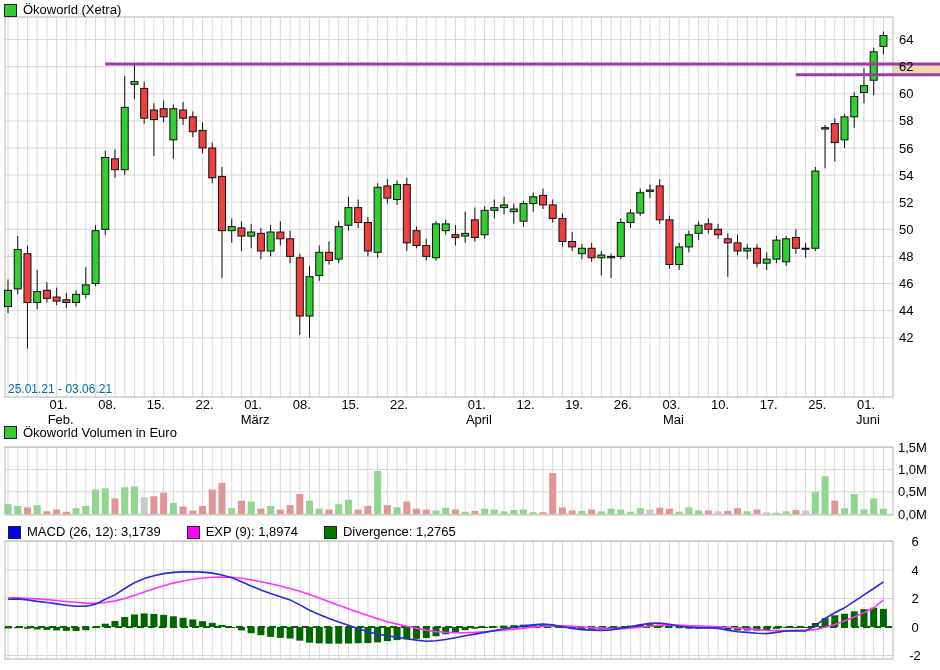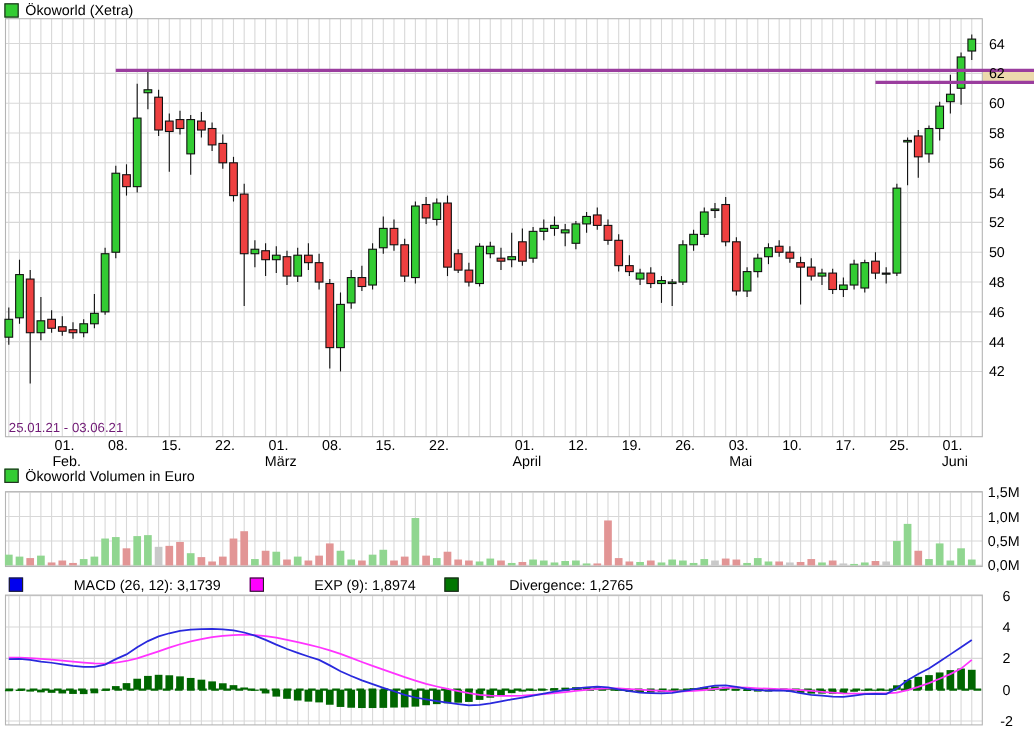--- a/index.html
+++ b/index.html
@@ -2,25 +2,25 @@
 <html><head>
 <meta charset="utf-8">
 <style>
   html,body{margin:0;padding:0;background:#fff;}
   body{font-family:"Liberation Sans",sans-serif;}
   #stage{position:relative;width:940px;height:670px;background:#fff;overflow:hidden;}
   #chart-svg{position:absolute;left:0;top:0;}
   #chart-svg text{font-family:"Liberation Sans",sans-serif;font-size:13px;fill:#000;}
   .panel-title{position:absolute;display:flex;align-items:center;font-size:13px;color:#000;}
   .sq{display:inline-block;width:11px;height:11px;border:1px solid #222;margin-right:6px;flex:0 0 auto;}
-  #price-title{left:4px;top:2px;}
+  #price-title{left:4px;top:2px;align-items:flex-end;}
   #volume-title{left:4px;top:425px;}
   #macd-legend{position:absolute;left:8px;top:524px;display:flex;align-items:center;font-size:13px;color:#000;}
-  #macd-legend .item{display:flex;align-items:center;margin-right:26px;gap:40px;}
-  #date-range{position:absolute;left:8px;top:382px;font-size:12px;color:#701a75;}
+  #macd-legend .item{display:flex;align-items:flex-end;margin-right:26px;}
+  #date-range{position:absolute;left:8px;top:382px;font-size:12px;color:#0369a1;}
 </style>
 </head>
 <body>
 
 <div id="stage">
   <svg id="chart-svg" width="940" height="670">
       <g>
         <rect x="893" y="63.98999999999997" width="47" height="10.84000000000006" fill="#ecd9ad"></rect>
         <line x1="8" y1="17" x2="8" y2="397" stroke="#d8d8d8" stroke-width="1"></line>
         <line x1="17.727" y1="17" x2="17.727" y2="397" stroke="#d8d8d8" stroke-width="1"></line>

